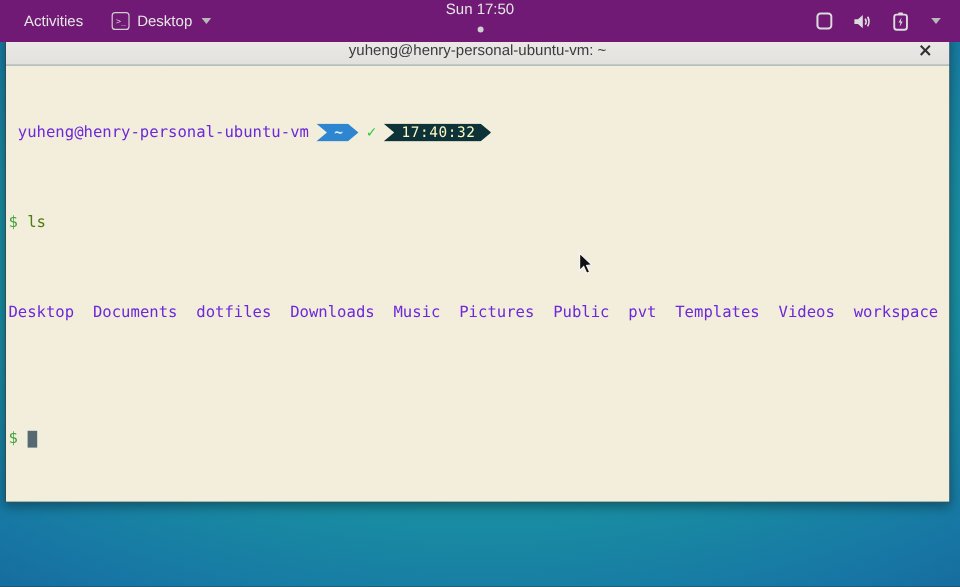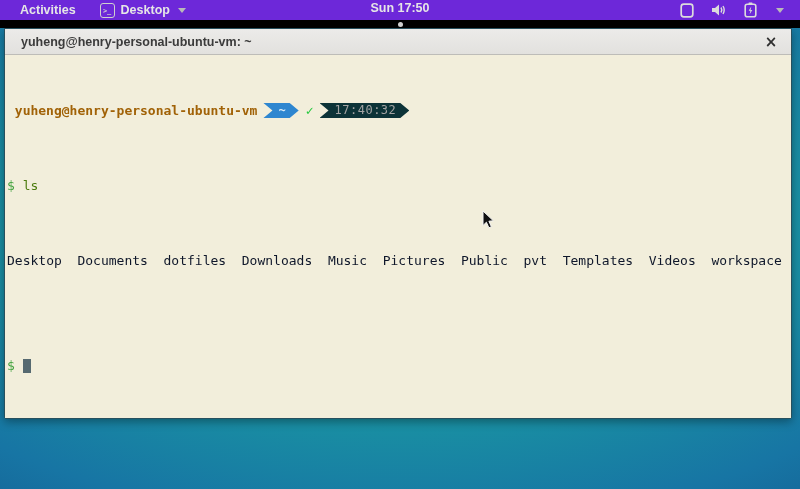--- a/index.html
+++ b/index.html
@@ -1,23 +1,23 @@
 <!DOCTYPE html>
 <html><head>
 <meta charset="utf-8">
 <style>
   * { margin:0; padding:0; box-sizing:border-box; }
   html,body { width:800px; height:489px; overflow:hidden; }
   body { font-family:"Liberation Sans", sans-serif; position:relative; background:#000; }
 
   
   .topbar {
-    position:absolute; left:0; top:0; width:800px; height:20px;
-    background:#6d28d9; color:#e6e6e6; display:flex; align-items:center;
-    font-size:12.5px; font-weight:700; z-index:30;
+    position:absolute; left:0; top:0; width:800px; height:35px;
+    background:#701a75; color:#e6e6e6; display:flex; align-items:center;
+    font-size:12.5px; font-weight:400; z-index:30;
   }
   .tb-left { display:flex; align-items:center; gap:18px; padding-left:14px; }
   .activities { padding:3px 6px; border-radius:4px; cursor:pointer; }
   .appmenu { display:flex; align-items:center; gap:6px; cursor:pointer; }
   .term-glyph {
     width:15px; height:15px; border:1.5px solid #cfcfcf; border-radius:3px;
     display:flex; align-items:flex-end; justify-content:center;
     font-family:"DejaVu Sans Mono", monospace; font-size:7px; line-height:7px;
     color:#cfcfcf; padding-bottom:2px; letter-spacing:0;
   }
@@ -45,51 +45,51 @@
     box-shadow:0 3px 10px rgba(0,0,0,.35);
     display:flex; flex-direction:column; z-index:10;
   }
   .titlebar {
     height:26px; background:linear-gradient(#ecebe9,#e2e1de);
     border-bottom:1px solid #bdbcb8;
     display:flex; align-items:center; position:relative; flex:0 0 auto;
     cursor:default;
   }
   .title {
-    position:absolute; left:16px; right:0; text-align:left;
-    font-size:12.5px; font-weight:700; color:#3b3b3b;
+    position:absolute; left:0; right:0; text-align:center;
+    font-size:12.5px; font-weight:400; color:#3b3b3b;
   }
   .close-btn {
     position:absolute; right:9px; top:0; height:26px; width:22px;
     display:flex; align-items:center; justify-content:center;
     color:#2f2f2f; font-size:15px; font-weight:700; cursor:pointer;
     font-family:"DejaVu Sans", sans-serif; line-height:1;
   }
 
   .screen {
     flex:1; background:#f2eedb; padding:3px 2px 0 2px;
     font-family:"DejaVu Sans Mono", monospace; font-size:13px; line-height:15px;
     color:#2f3437; overflow:hidden; white-space:pre; cursor:text;
   }
   .term-line { height:15px; }
   .indent { padding-left:1ch; }
-  .user { color:#a16207;font-weight:bold; }
+  .user { color:#6d28d9; }
 
   .pl-seg {
     display:inline-block; height:15px; line-height:15px; vertical-align:top;
     font-size:12px; padding:0 13px 0 15px; margin-left:6px;
     clip-path:polygon(0 0, calc(100% - 9px) 0, 100% 50%, calc(100% - 9px) 100%, 0 100%, 9px 50%);
   }
   .pl-blue { background:#2e86d0; color:#d9ecfa; font-weight:700; }
-  .pl-dark { background:#0d3338; color:#a3a3a3; letter-spacing:.5px; }
+  .pl-dark { background:#0d3338; color:#fef9c3; letter-spacing:.5px; }
   .check { color:#27c93f; font-weight:700; margin-left:7px; }
 
   .dollar { color:#44a340; }
   .cmd { color:#4d7c0f; }
-  .dirs { color:#0f172a; }
+  .dirs { color:#6d28d9; }
   .dirs .dir { margin-right:2ch; }
   .cursor-block {
     display:inline-block; width:8px; height:14px; background:#566970;
     vertical-align:top; margin-top:1px; margin-left:1ch;
   }
 
   
   .pointer { position:absolute; left:482px; top:210px; z-index:50; pointer-events:none; }
 </style>
 </head>

